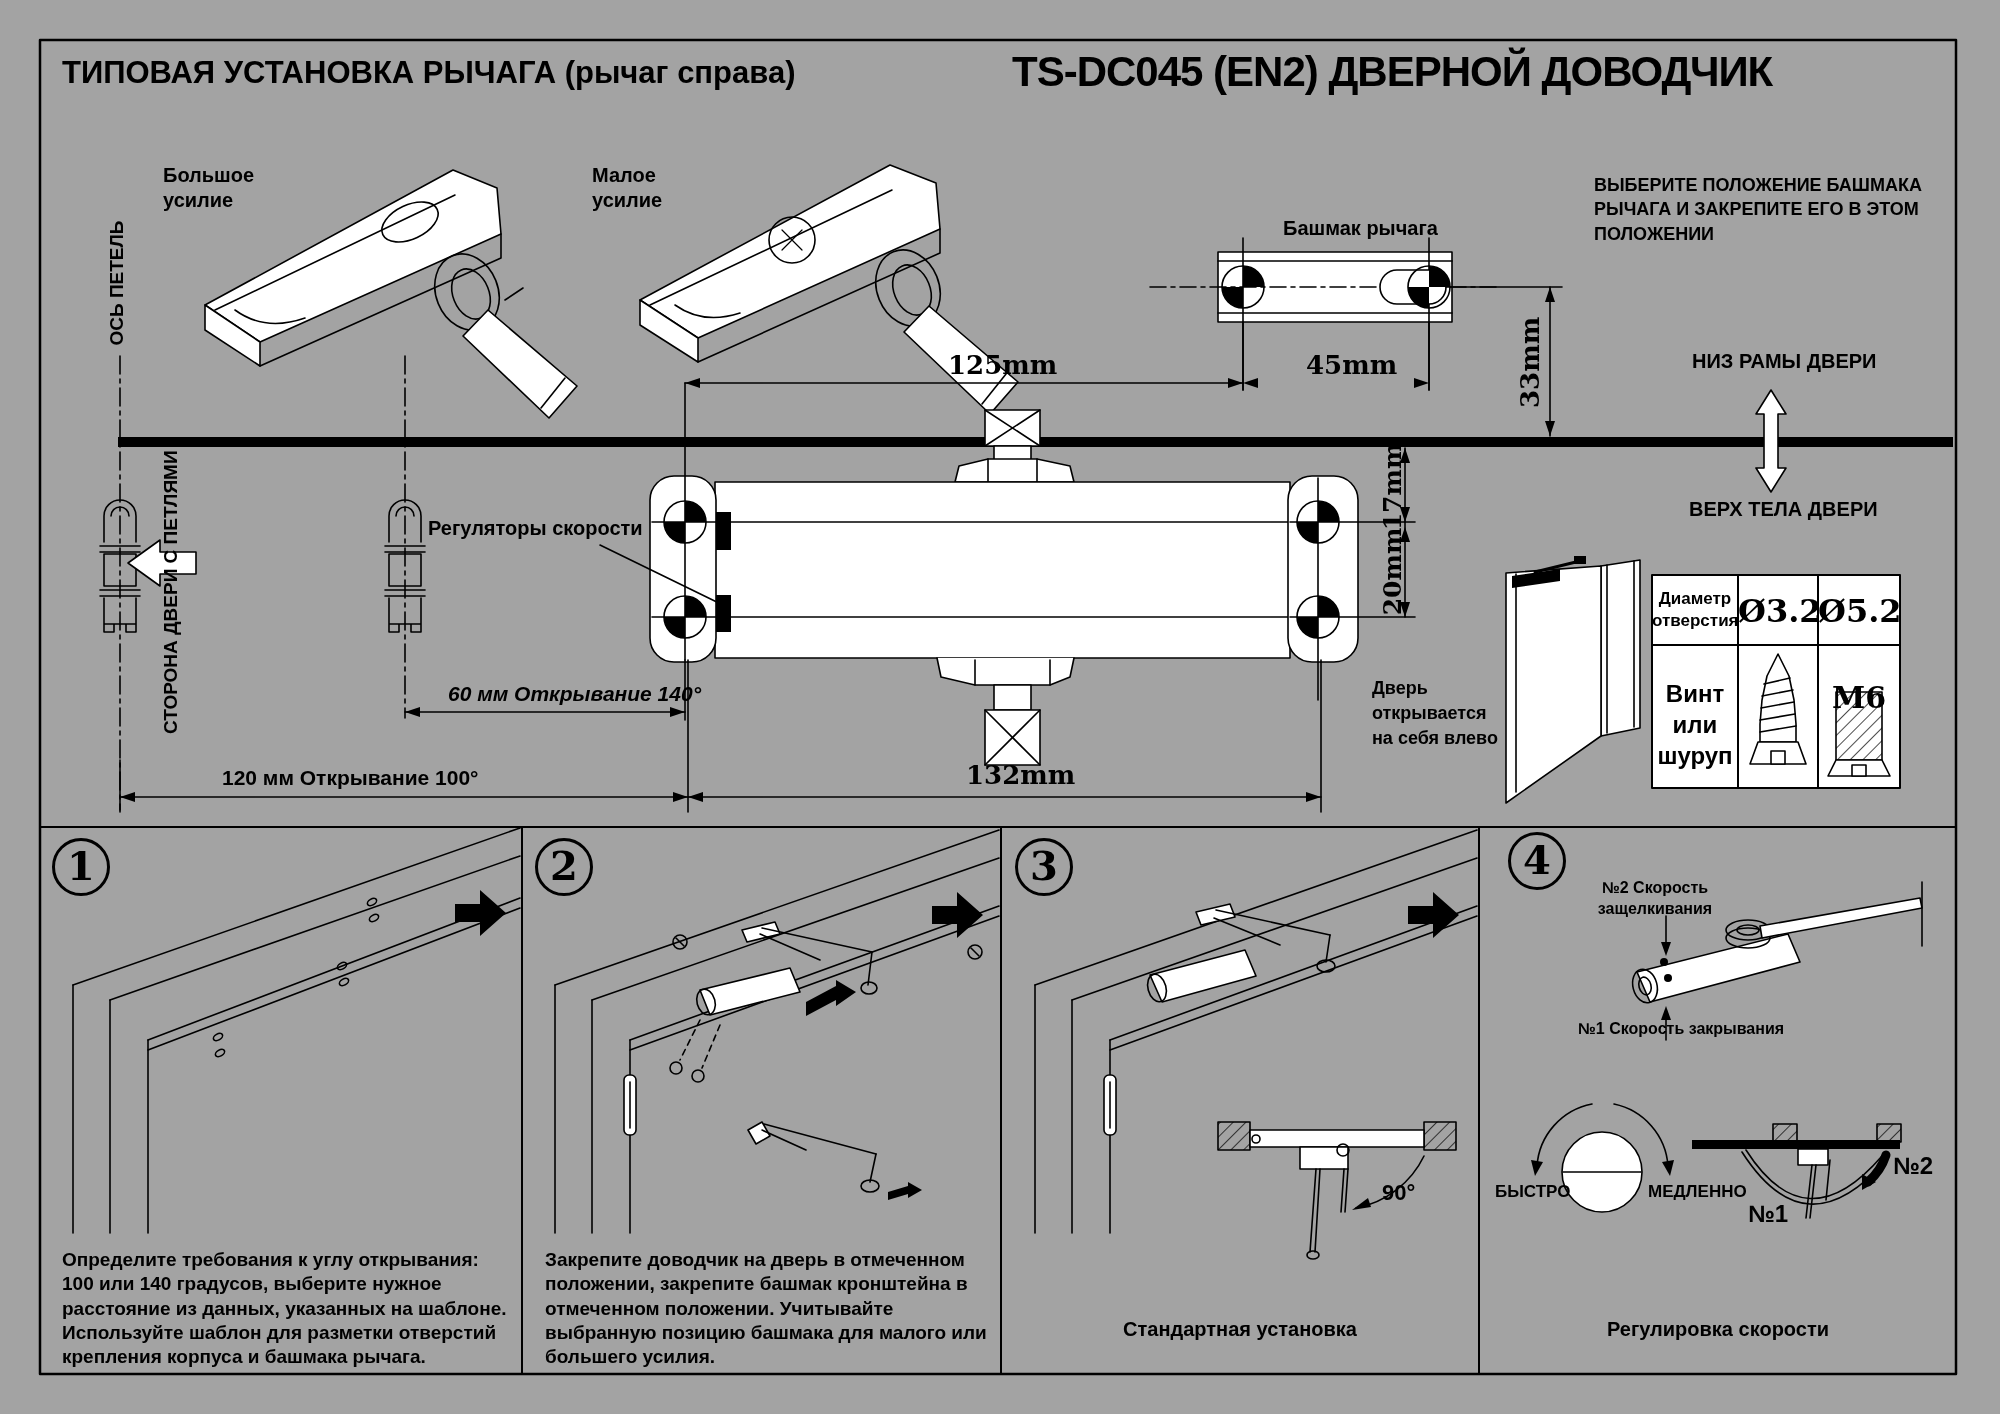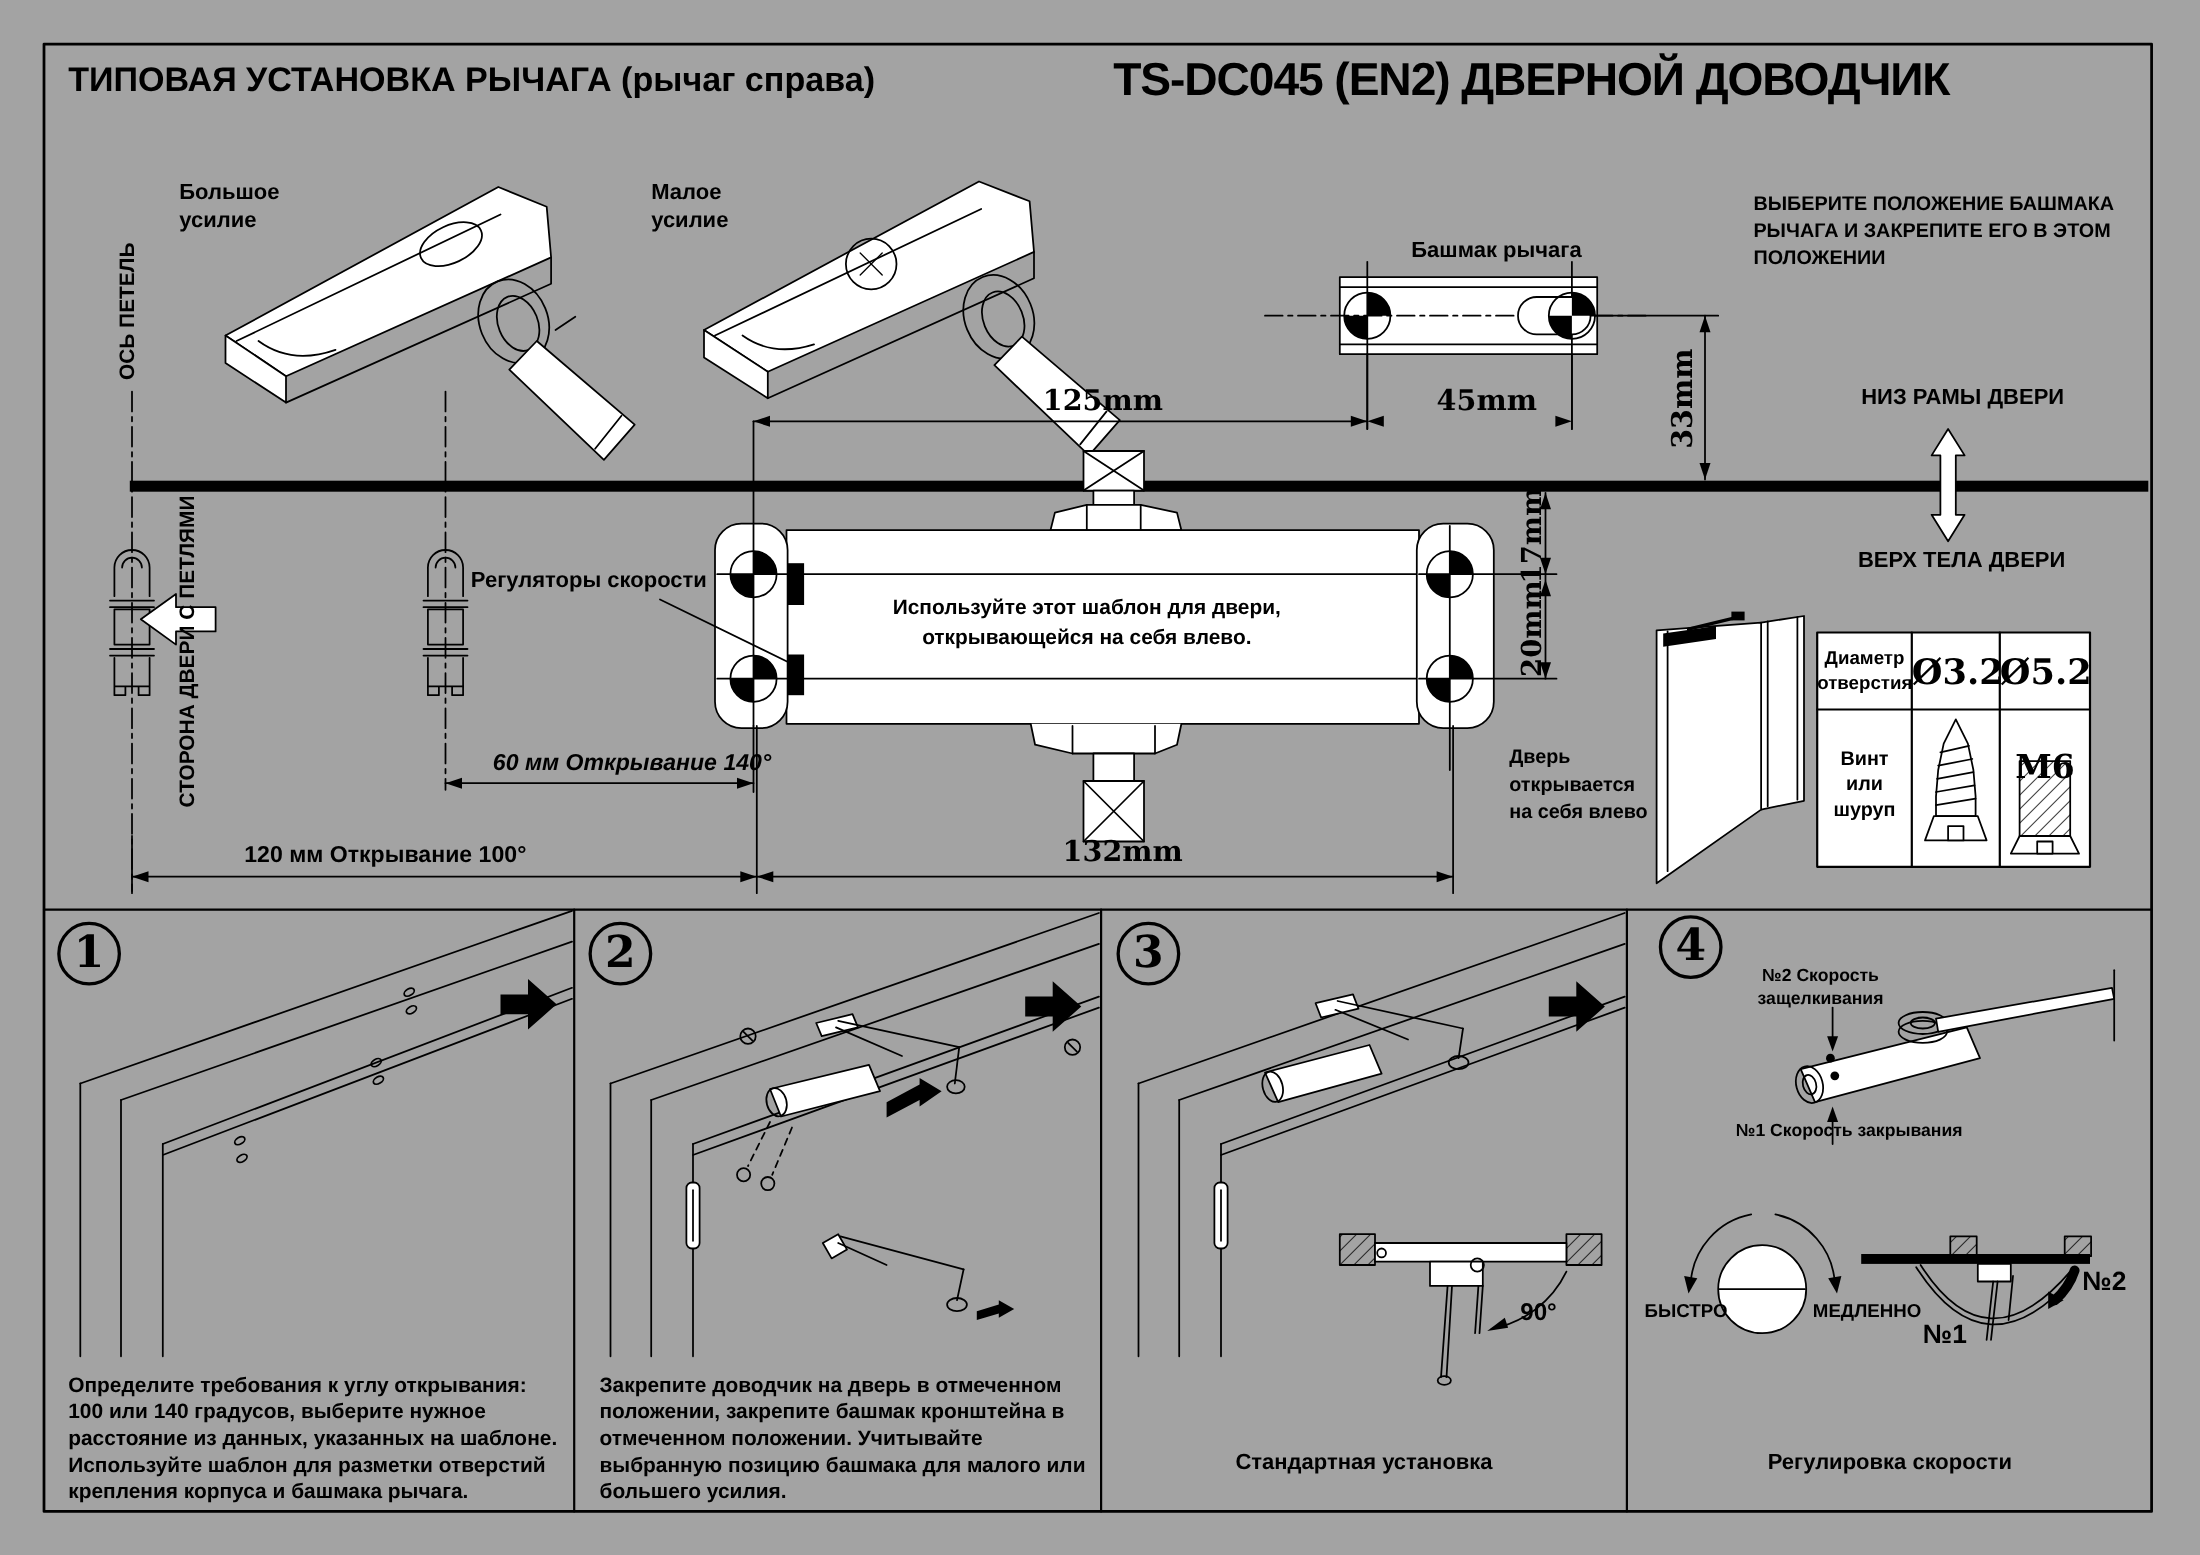--- a/index.html
+++ b/index.html
@@ -371,40 +371,39 @@
 <div class="t b rot" style="left:36px;top:588px;width:270px;font-size:19px;">СТОРОНА ДВЕРИ С ПЕТЛЯМИ</div>
 
 <div class="t b" style="left:1283px;top:217px;font-size:20px;">Башмак рычага</div>
 <div class="t b" style="left:1594px;top:173px;width:330px;font-size:18px;line-height:1.35;">ВЫБЕРИТЕ ПОЛОЖЕНИЕ БАШМАКА РЫЧАГА И ЗАКРЕПИТЕ ЕГО В ЭТОМ ПОЛОЖЕНИИ</div>
 
 <div class="t b" style="left:1692px;top:350px;font-size:20px;">НИЗ РАМЫ ДВЕРИ</div>
 <div class="t b" style="left:1689px;top:498px;font-size:20px;">ВЕРХ ТЕЛА ДВЕРИ</div>
 
 <div class="t b" style="left:428px;top:517px;font-size:20px;">Регуляторы скорости</div>
 
-<div class="t b ctr" style="left:748px;top:540px;width:480px;font-size:19px;line-height:1.4;">Используйте этот шаблон для двери, открывающейся на себя влево.</div>
 
 <div class="t b" style="left:1372px;top:676px;font-size:18px;line-height:1.4;">Дверь
 открывается
 на себя влево</div>
 
 <div class="t dim" style="left:948px;top:350px;font-size:26px;">125mm</div>
 <div class="t dim" style="left:1306px;top:350px;font-size:26px;">45mm</div>
 <div class="t dim rot" style="left:1485px;top:348px;width:90px;font-size:26px;">33mm</div>
 <div class="t dim rot" style="left:1347px;top:472px;width:90px;font-size:25px;">17mm</div>
 <div class="t dim rot" style="left:1347px;top:557px;width:90px;font-size:25px;">20mm</div>
 <div class="t dim" style="left:966px;top:760px;font-size:26px;">132mm</div>
 <div class="t b" style="left:448px;top:682px;font-size:21px;font-style:italic;">60 мм   Открывание 140°</div>
 <div class="t b" style="left:222px;top:766px;font-size:21px;">120 мм   Открывание 100°</div>
 
 <div class="t b ctr" style="left:1652px;top:588px;width:86px;font-size:17px;line-height:1.3;">Диаметр
 отверстия</div>
 <div class="t dim ctr" style="left:1738px;top:592px;width:80px;font-size:32px;">Ø3.2</div>
 <div class="t dim ctr" style="left:1818px;top:592px;width:82px;font-size:32px;">Ø5.2</div>
-<div class="t b ctr" style="left:1652px;top:678px;width:86px;font-size:18px;line-height:1.3;">Винт
+<div class="t b ctr" style="left:1652px;top:678px;width:86px;font-size:24px;line-height:1.3;">Винт
 или
 шуруп</div>
 <div class="t dim ctr" style="left:1818px;top:652px;width:82px;font-size:30px;margin-top:28px;">M6</div>
 
 <div class="circnum" style="left:52px;top:838px;">1</div>
 <div class="circnum" style="left:535px;top:838px;">2</div>
 <div class="circnum" style="left:1015px;top:838px;">3</div>
 <div class="circnum" style="left:1508px;top:832px;">4</div>
 
 <div class="t b" style="left:62px;top:1248px;width:445px;font-size:19px;line-height:1.28;">Определите требования к углу открывания: 100 или 140 градусов, выберите нужное расстояние из данных, указанных на шаблоне. Используйте шаблон для разметки отверстий крепления корпуса и башмака рычага.</div>

